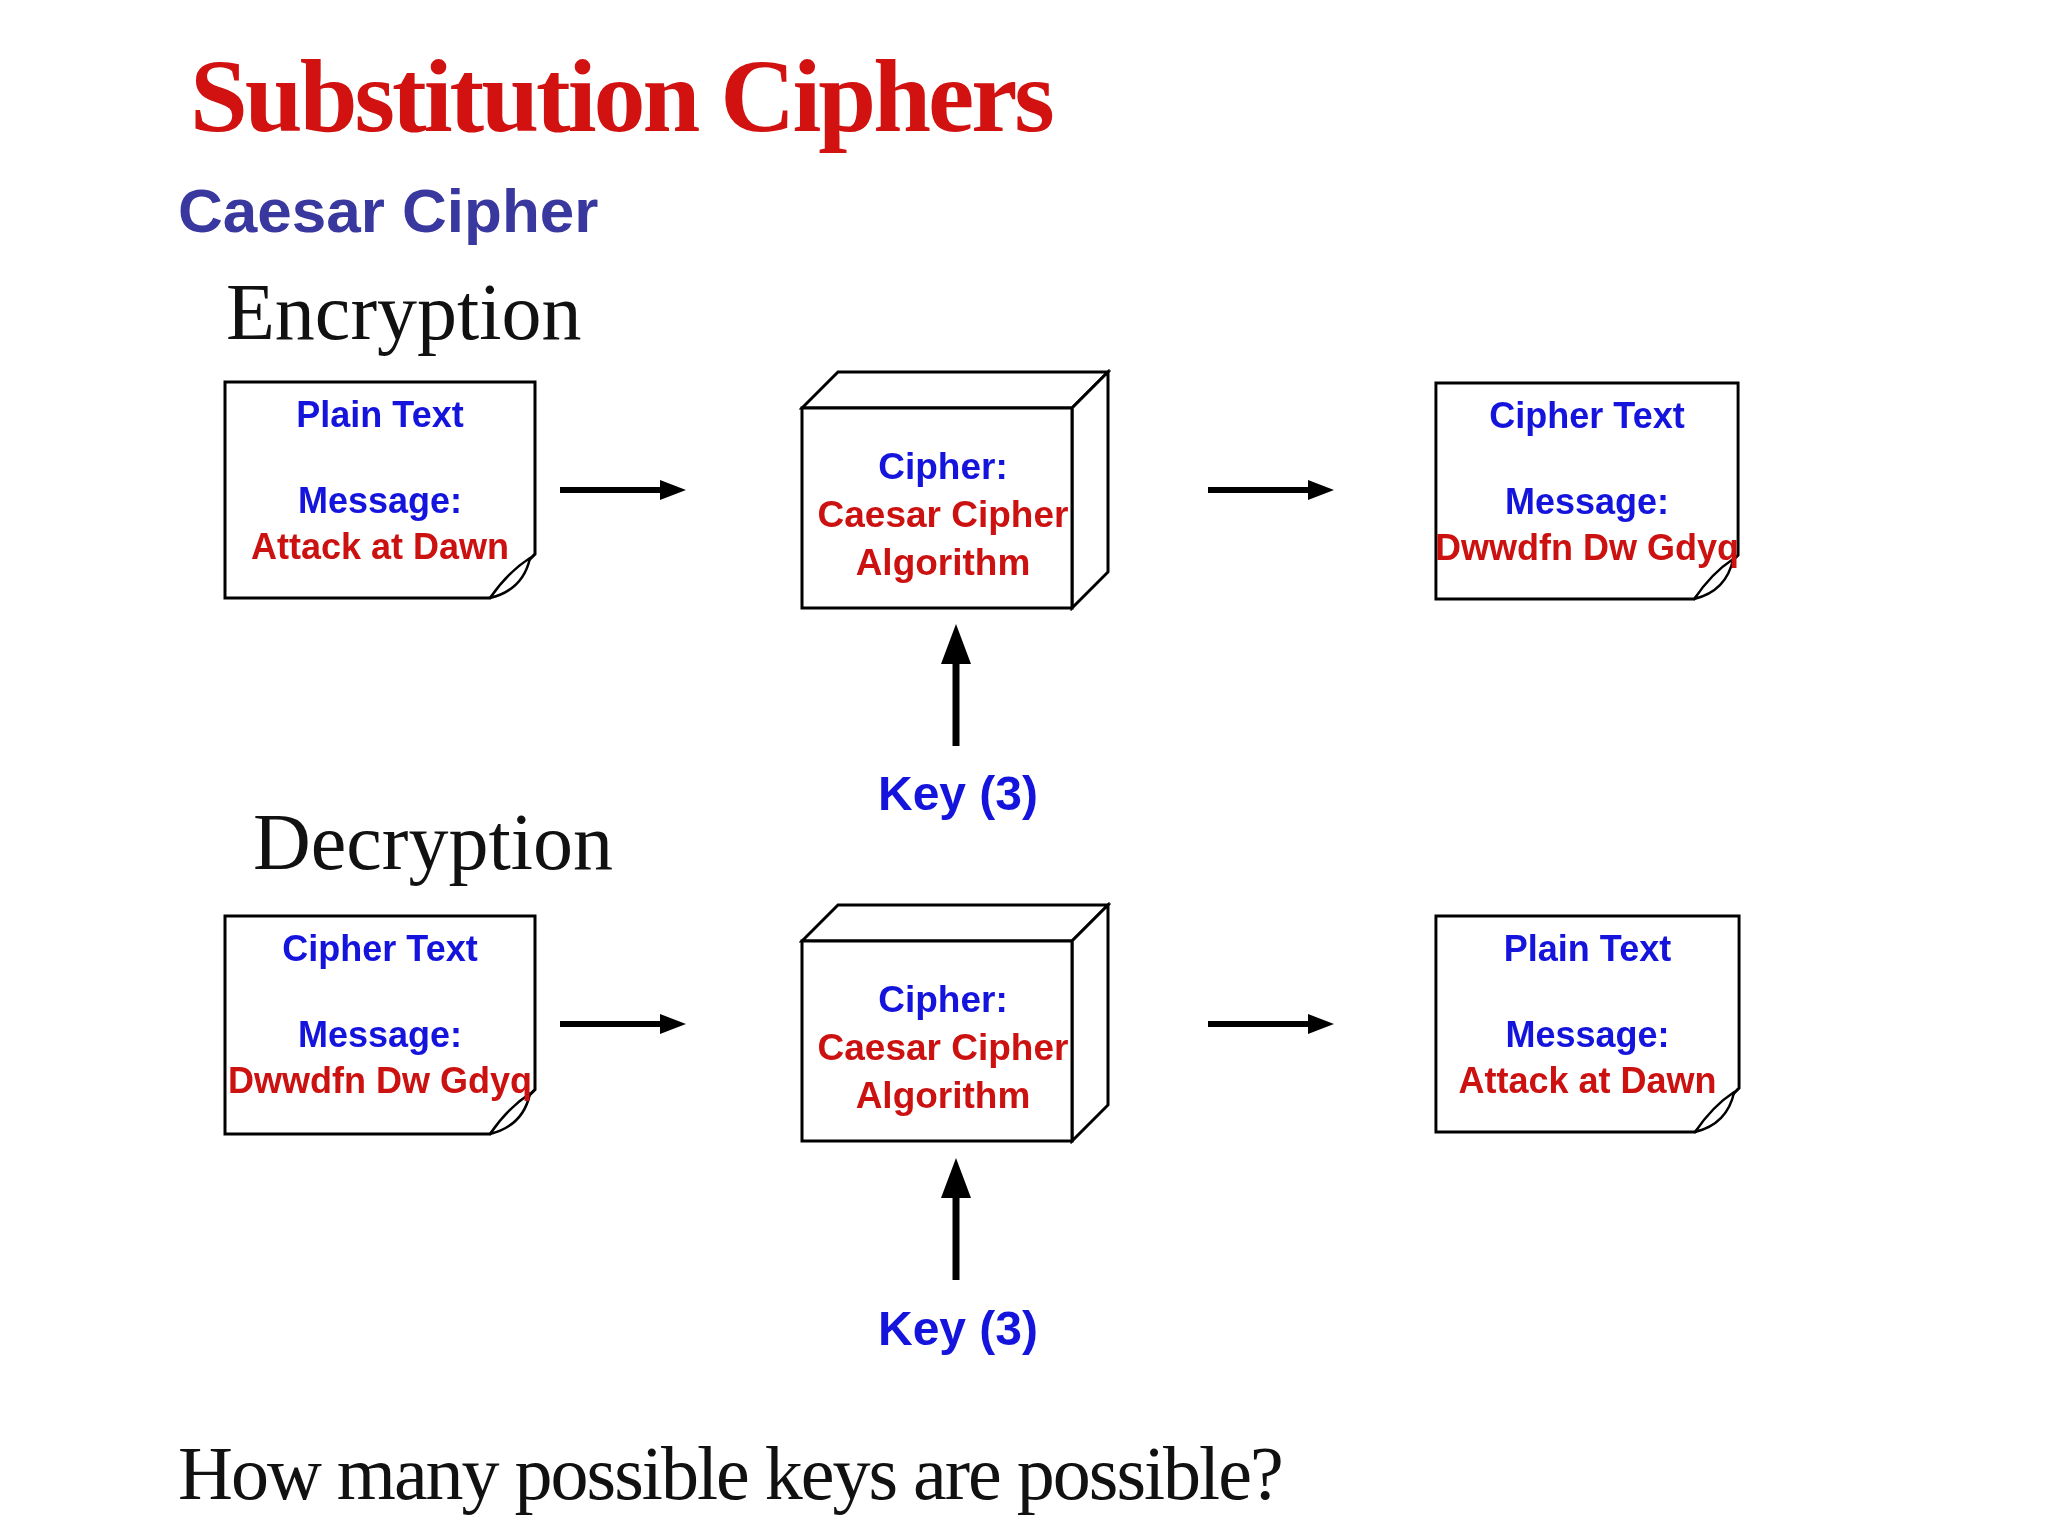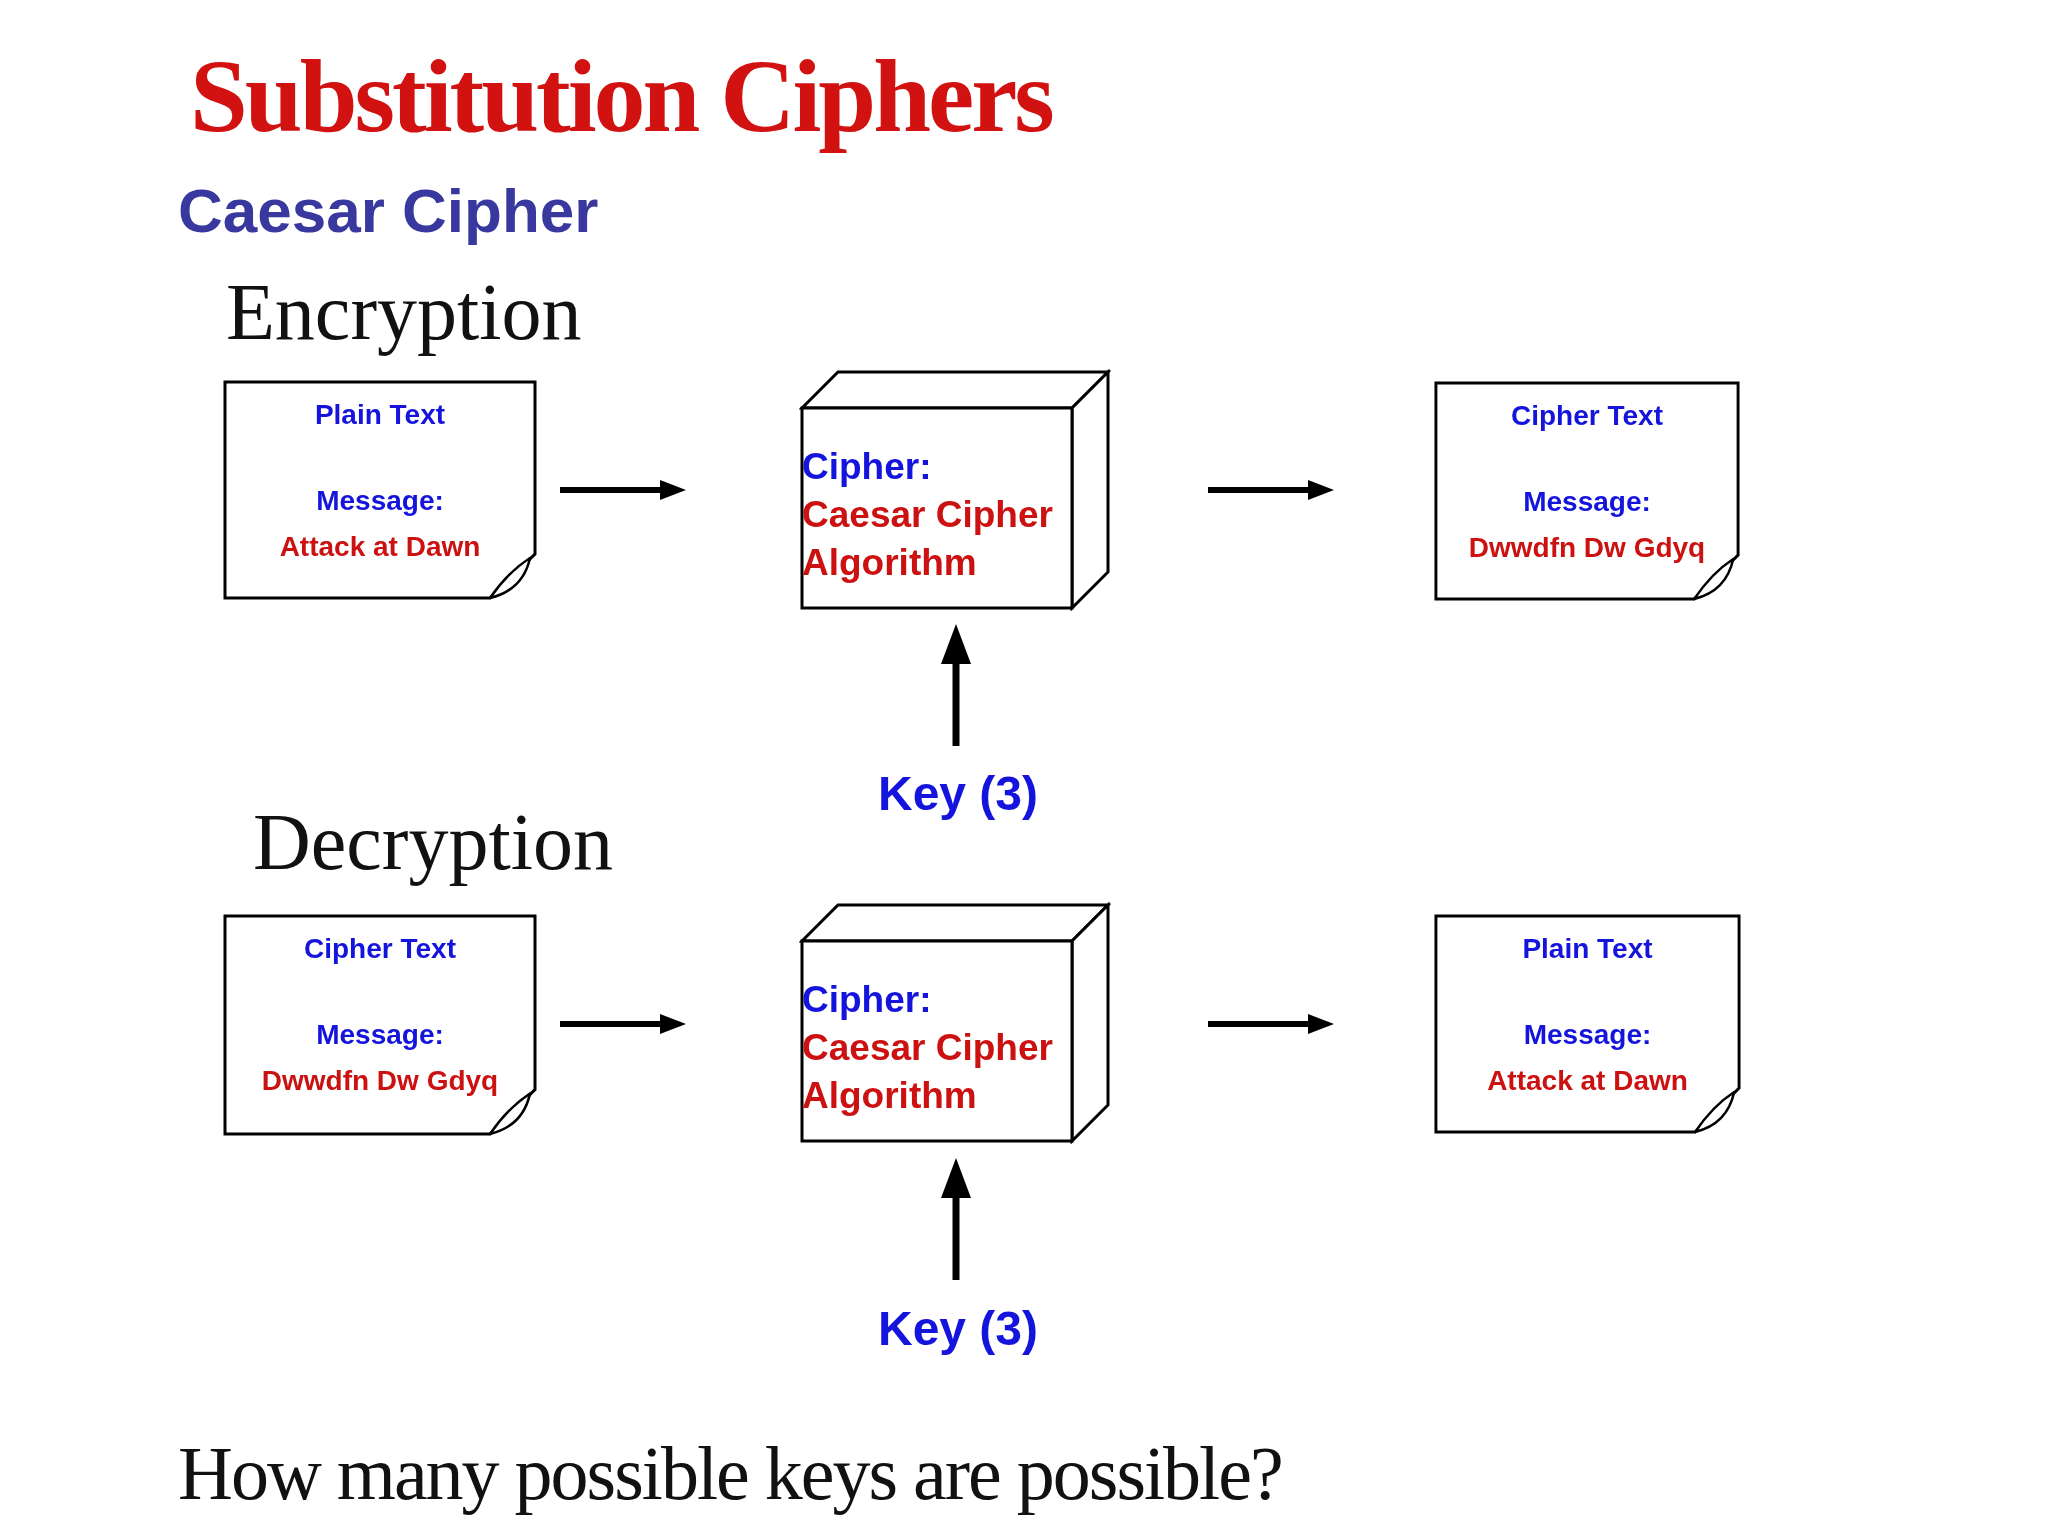--- a/index.html
+++ b/index.html
@@ -30,32 +30,32 @@
   .note-box{position:absolute;}
   .nb1{left:222px;top:379px;width:316px;height:222px;}
   .nb2{left:1433px;top:380px;width:308px;height:222px;}
   .nb3{left:222px;top:913px;width:316px;height:224px;}
   .nb4{left:1433px;top:913px;width:309px;height:222px;}
   .note-bg{position:absolute;left:0;top:0;width:100%;height:100%;}
   .note-bg .paper{fill:#ffffff;stroke:#000000;stroke-width:3;}
   .note-bg .flap{fill:#ffffff;stroke:#000000;stroke-width:2.5;stroke-linejoin:round;}
   .note-title,.note-label,.note-msg{
     position:absolute;left:0;width:100%;text-align:center;font-weight:bold;
-    font-size:28px;line-height:44px;white-space:nowrap;
+    font-size:36px;line-height:44px;white-space:nowrap;
   }
   .note-title{top:14px;color:#1414dd;}
   .note-label{top:100px;color:#1414dd;}
   .note-msg{top:146px;color:#cc1111;}
   
   .cipher-box{position:absolute;width:312px;height:242px;}
   .cb1{left:799px;top:369px;}
   .cb2{left:799px;top:902px;}
   .cube{position:absolute;left:0;top:0;width:100%;height:100%;}
   .cube path,.cube rect{fill:#ffffff;stroke:#000000;stroke-width:3;stroke-linejoin:miter;}
-  .cipher-text{position:absolute;left:3px;top:74px;width:282px;text-align:left;}
+  .cipher-text{position:absolute;left:3px;top:74px;width:282px;text-align:center;}
   .c-line{font-weight:bold;font-size:37px;line-height:48px;white-space:nowrap;}
   .c-blue{color:#1414dd;}
   .c-red{color:#cc1111;}
   
   .h-arrow{position:absolute;width:130px;height:26px;}
   .ar1{left:558px;top:477px;}
   .ar2{left:1206px;top:477px;}
   .ar3{left:558px;top:1011px;}
   .ar4{left:1206px;top:1011px;}
   .v-arrow{position:absolute;width:36px;height:126px;}

